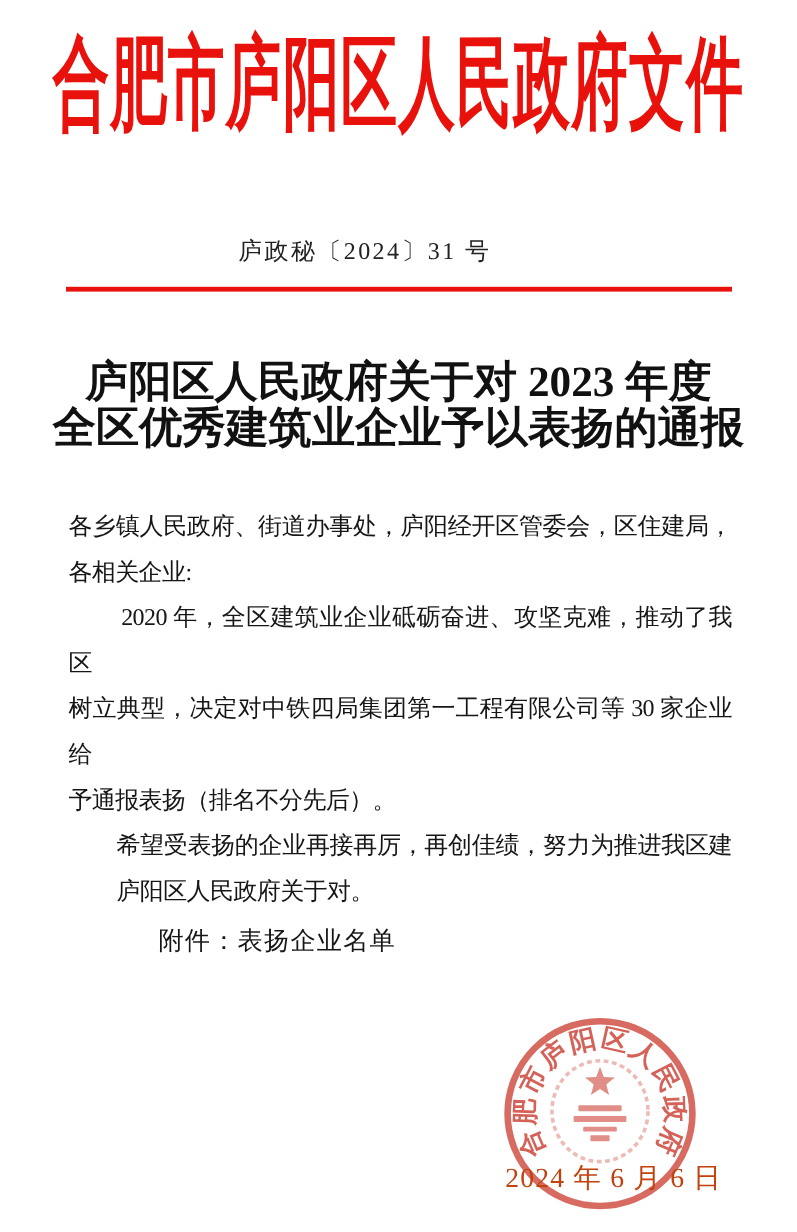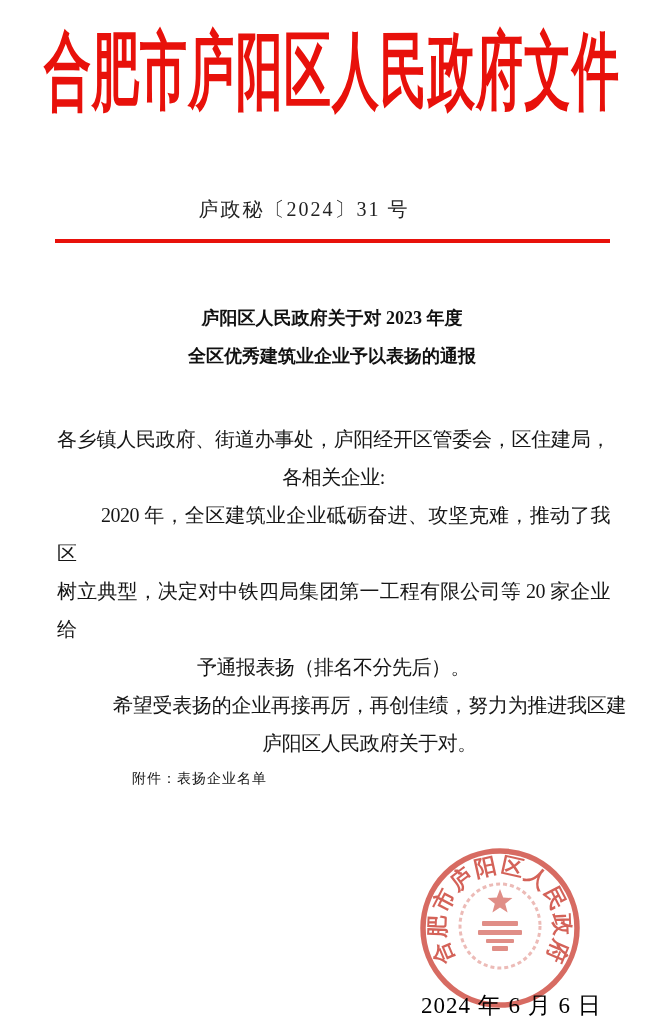--- a/index.html
+++ b/index.html
@@ -48,73 +48,72 @@
     height: 4px;
     background: #e8110b;
   }
   
   .title {
     position: absolute;
     top: 299px;
     left: 0;
     width: 664px;
     text-align: center;
-    font-size: 18px;
+    font-size: 36px;
     font-weight: bold;
     line-height: 38px;
     color: #111;
   }
   
   .body-text {
     position: absolute;
     top: 420px;
     left: 57px;
     width: 553px;
     font-size: 20px;
     line-height: 38px;
     letter-spacing: -0.5px;
     color: #161616;
   }
-  .body-text .line { white-space: nowrap; text-align: center; }
+  .body-text .line { white-space: nowrap; }
   .body-text .fill {
     white-space: normal;
     text-align: justify;
     text-align-last: justify;
   }
   .body-text .indent-first { text-indent: 44px; }
-  .body-text .indent-block { margin-left: 56px; width: 513px; }
+  .body-text .indent-block { margin-left: 40px; width: 513px; }
   
   .attachment {
     position: absolute;
     top: 770px;
     left: 132px;
-    font-size: 14px;
+    font-size: 21px;
     letter-spacing: 1px;
     color: #161616;
   }
   
   .seal {
     position: absolute;
     left: 398px;
     top: 826px;
     width: 204px;
     height: 204px;
     opacity: 0.88;
     z-index: 1;
   }
   
   .date {
     position: absolute;
     top: 966px;
     left: 421px;
     font-size: 23px;
     letter-spacing: 1px;
-    color: #000000;
+    color: #c2410c;
     z-index: 2;
-    margin-top: 24px;
   }
 </style>
 </head>
 <body>
 
 <div class="page">
 
   <div class="banner">合肥市庐阳区人民政府文件</div>
 
   <div class="doc-number">庐政秘〔2024〕31 号</div>
@@ -123,21 +122,21 @@
 
   <div class="title">
     <div>庐阳区人民政府关于对 2023 年度</div>
     <div>全区优秀建筑业企业予以表扬的通报</div>
   </div>
 
   <div class="body-text">
     <div class="line fill">各乡镇人民政府、街道办事处，庐阳经开区管委会，区住建局，</div>
     <div class="line">各相关企业:</div>
     <div class="line fill indent-first">2020 年，全区建筑业企业砥砺奋进、攻坚克难，推动了我区</div>
-    <div class="line fill">树立典型，决定对中铁四局集团第一工程有限公司等 20 家企业给</div>
+    <div class="line fill">树立典型，决定对中铁四局集团第一工程有限公司等 30 家企业给</div>
     <div class="line">予通报表扬（排名不分先后）。</div>
     <div class="line fill indent-block">希望受表扬的企业再接再厉，再创佳绩，努力为推进我区建</div>
     <div class="line indent-block">庐阳区人民政府关于对。</div>
   </div>
 
   <div class="attachment">附件：表扬企业名单</div>
 
   <svg class="seal" viewBox="0 0 204 204" xmlns="http://www.w3.org/2000/svg">
 
     <circle cx="102" cy="102" r="77" fill="none" stroke="#c9392d" stroke-width="5.5" opacity="0.85"></circle>

